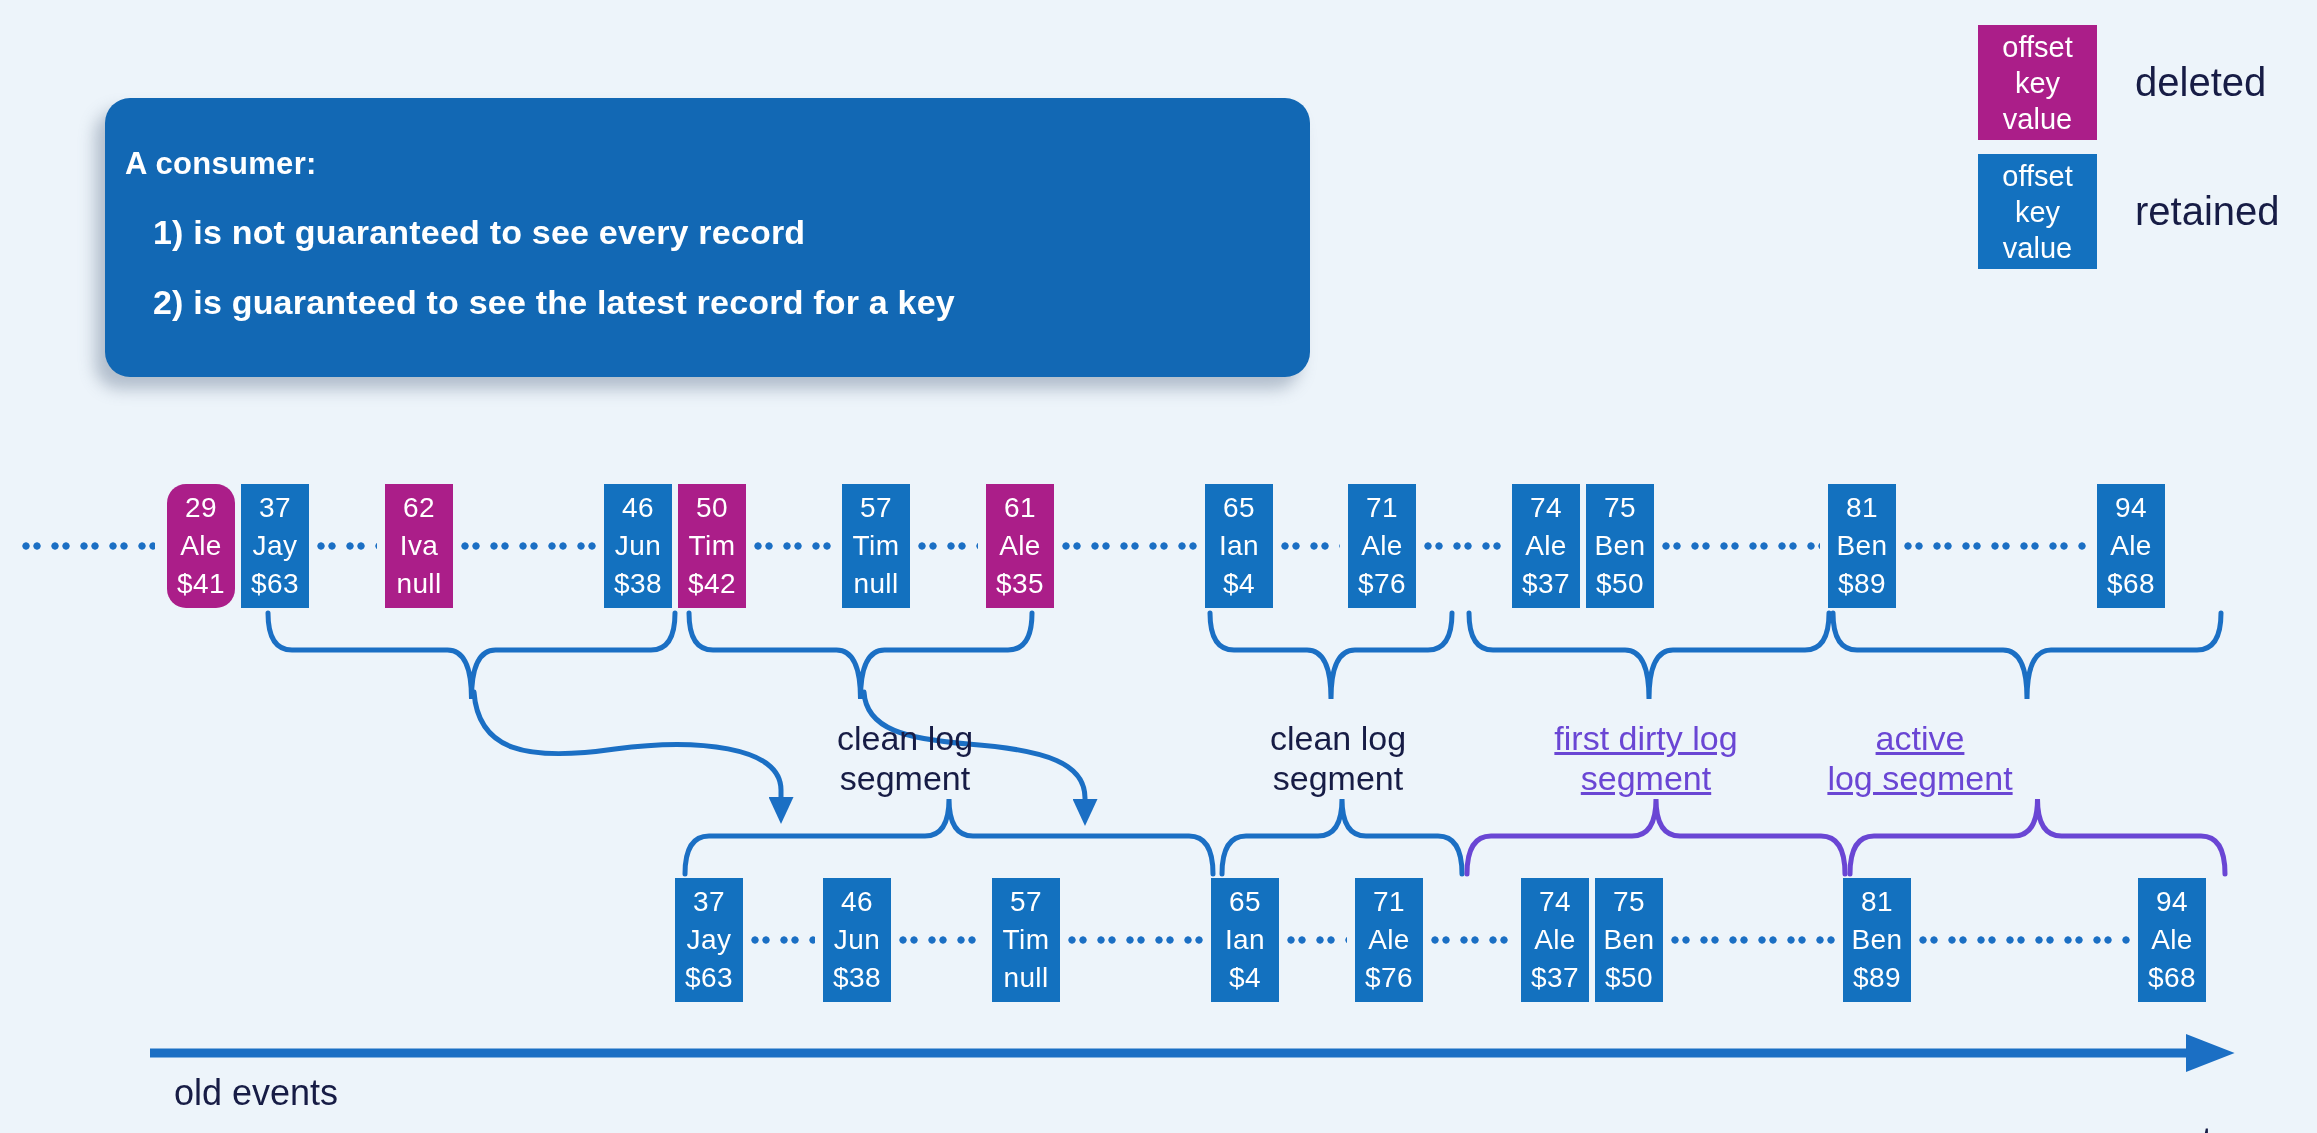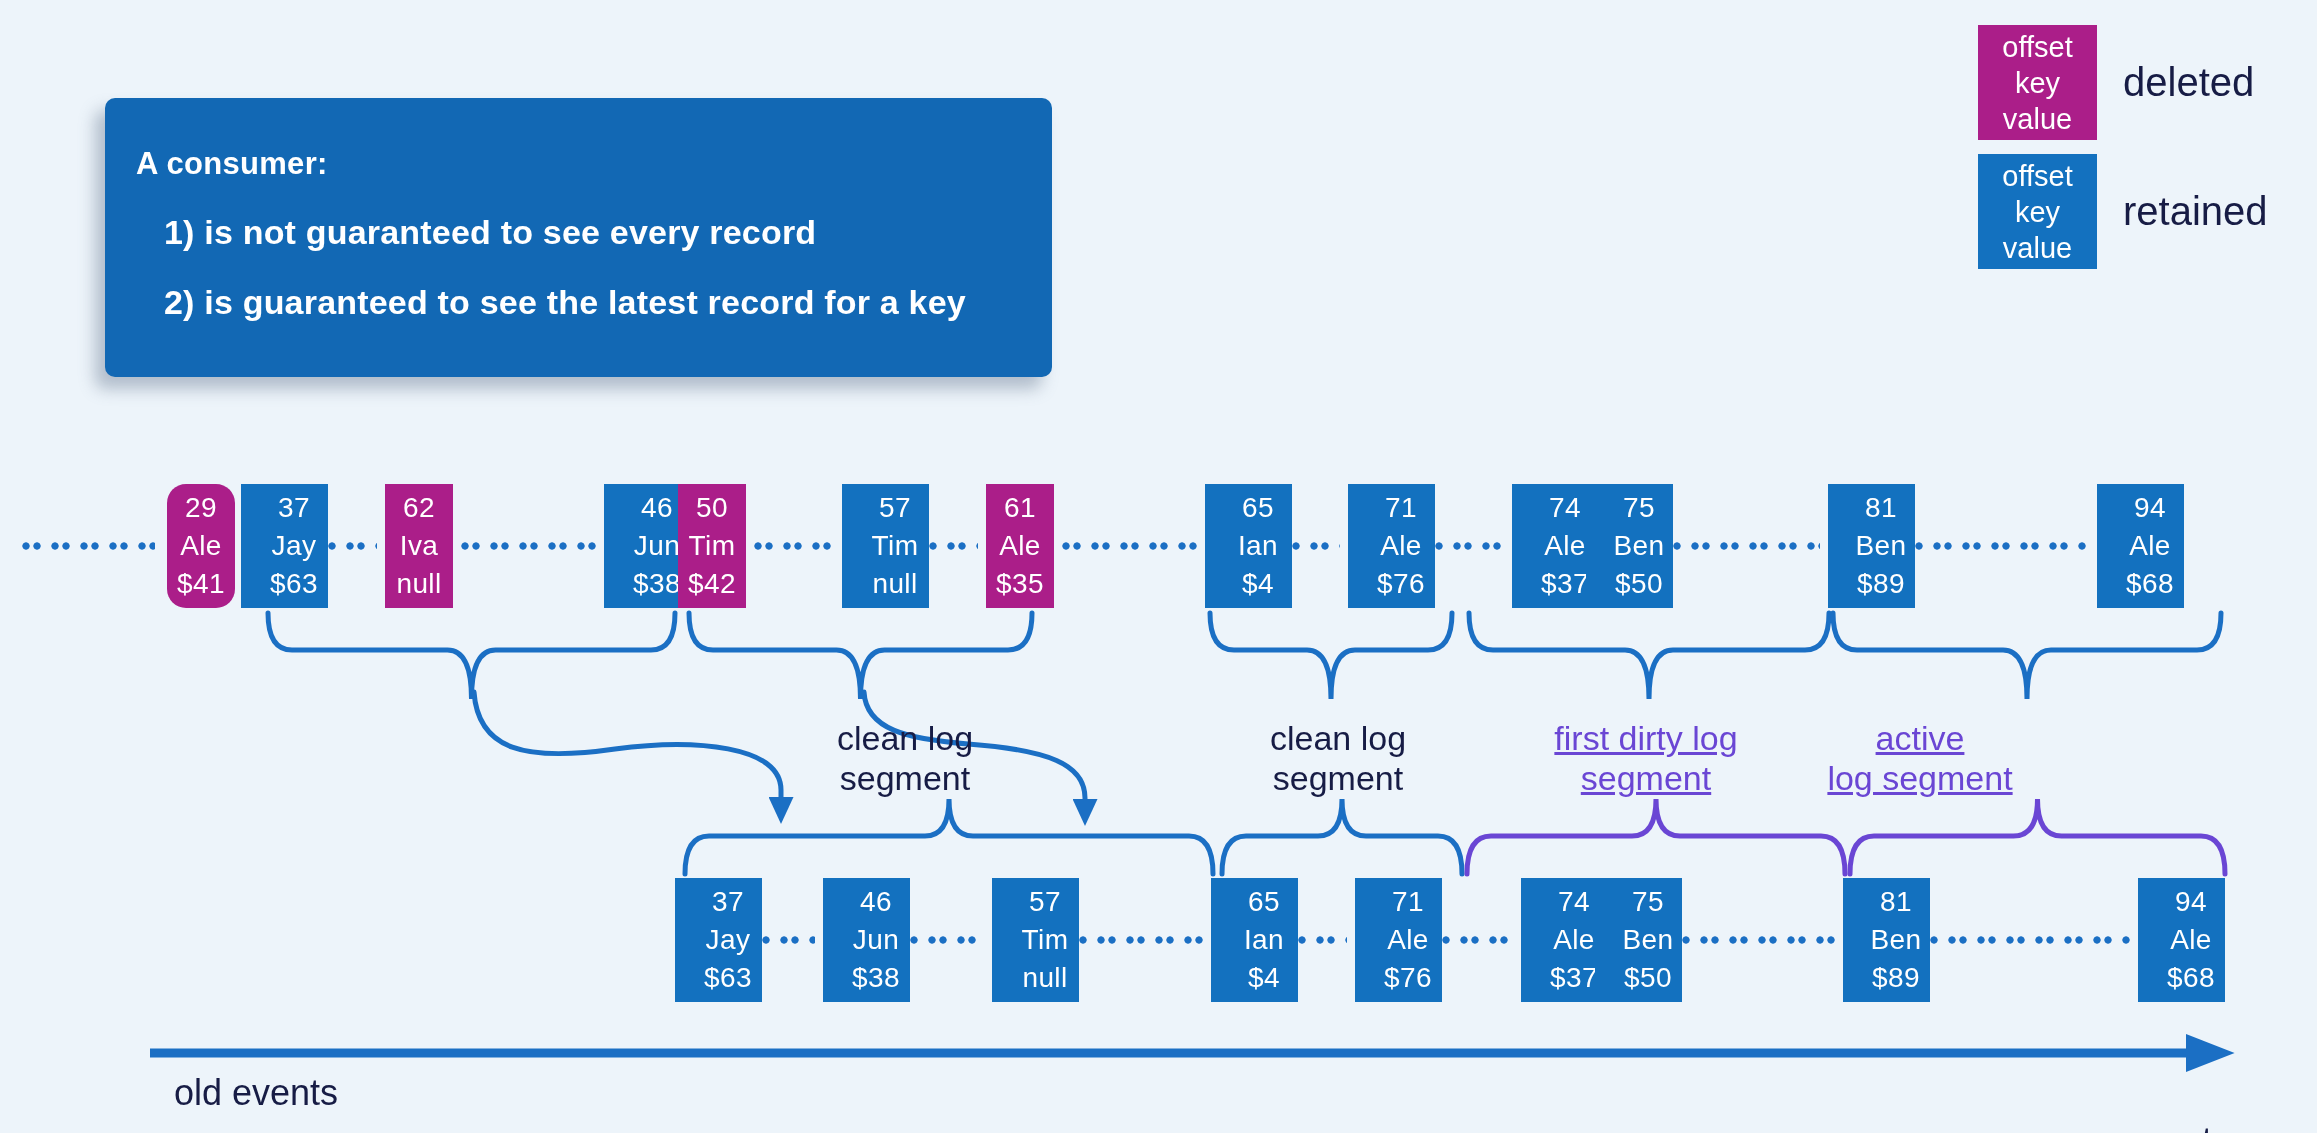--- a/index.html
+++ b/index.html
@@ -4,39 +4,39 @@
 <style>
   :root{
     --background:#edf4fa; --retained:#1371bf; --deleted:#ab1e89;
     --callout:#1268b4; --connector:#1b6fc4; --purple:#6a46d4; --navy:#171c45;
   }
   html,body{margin:0;padding:0;}
   body{background:var(--background);font-family:"Liberation Sans","DejaVu Sans",sans-serif;}
   #canvas{position:relative;width:2317px;height:1133px;background:var(--background);overflow:hidden;}
 
   
-  .callout{position:absolute;left:105px;top:98px;width:947px;height:279px;box-sizing:border-box;
-    background:var(--callout);border-radius:10px;color:#fff;padding:48px 40px 0 31px;
+  .callout{position:absolute;left:105px;top:98px;width:1205px;height:279px;box-sizing:border-box;
+    background:var(--callout);border-radius:25px;color:#fff;padding:48px 40px 0 20px;
     box-shadow:-10px 12px 16px rgba(106,125,148,.45);}
   .callout-title{font-size:31px;font-weight:bold;letter-spacing:.3px;}
   .callout-item{font-size:34px;font-weight:bold;margin:31px 0 0 28px;letter-spacing:.2px;}
 
   
   .legend{position:absolute;left:1978px;top:25px;}
-  .legend-row{display:flex;align-items:center;gap:26px;margin-bottom:14px;}
+  .legend-row{display:flex;align-items:center;gap:38px;margin-bottom:14px;}
   .legend-card{width:119px;height:115px;display:flex;flex-direction:column;align-items:center;justify-content:center;
     color:#fff;font-size:29px;line-height:36px;flex:0 0 auto;}
   .legend-card.deleted{background:var(--deleted);}
   .legend-card.retained{background:var(--retained);}
   .legend-label{font-size:40px;color:var(--navy);white-space:nowrap;}
 
   
   .record{position:absolute;width:68px;height:124px;display:flex;flex-direction:column;align-items:center;justify-content:center;
     color:#fff;font-size:28px;line-height:38px;text-align:center;letter-spacing:.4px;z-index:2;}
-  .record.retained{background:var(--retained);padding-left:19px;}
+  .record.retained{background:var(--retained);}
   .record.deleted{background:var(--deleted);}
 
   
   .dots{position:absolute;height:8px;z-index:1;
     background-image:
       radial-gradient(circle at 4px 4px,var(--connector) 3.3px,transparent 4px),
       radial-gradient(circle at 4px 4px,var(--connector) 3.3px,transparent 4px);
     background-position:0 0,11px 0;background-repeat:repeat-x,repeat-x;background-size:29px 8px,29px 8px;}
 
   

